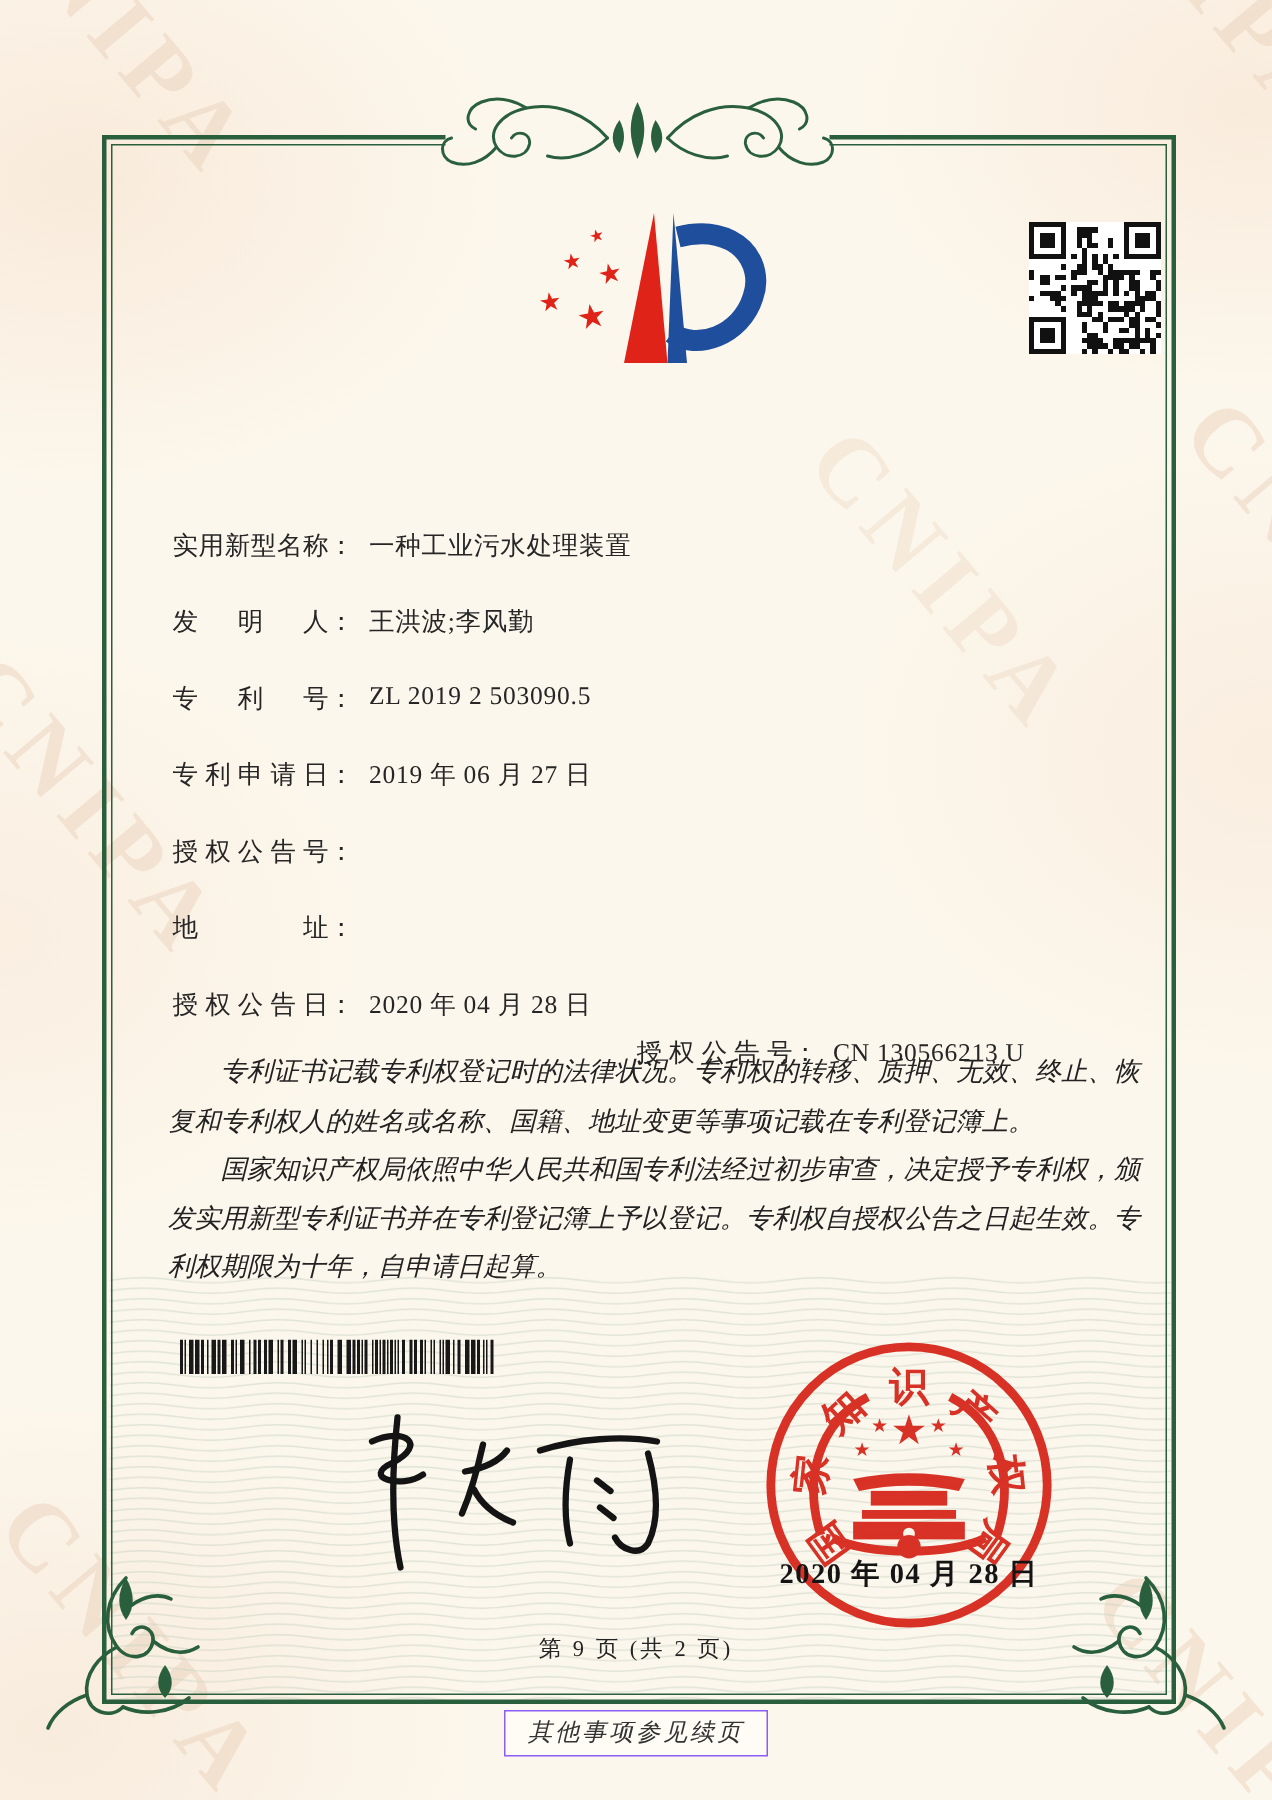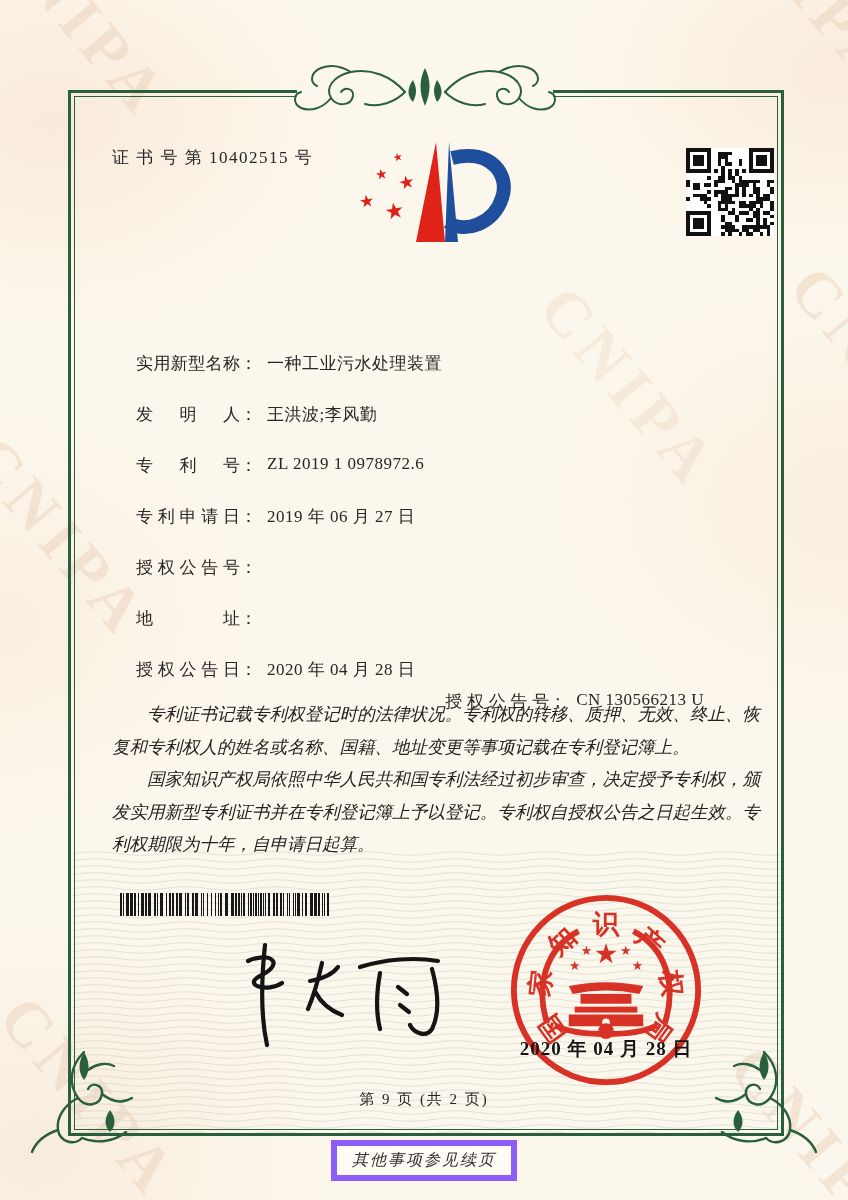--- a/index.html
+++ b/index.html
@@ -47,23 +47,23 @@
   .cert-no{
     position:absolute;left:112px;top:146px;font-size:17px;letter-spacing:1.5px;
     color:var(--text_dark);z-index:3;
   }
   .logo{position:absolute;left:352px;top:138px;width:160px;height:120px;z-index:3;}
   .qr{position:absolute;left:686px;top:148px;width:88px;height:88px;z-index:3;background:#fff;}
   .title{
     position:absolute;left:0;top:254px;width:100%;text-align:center;
     font-size:42px;font-weight:bold;letter-spacing:6px;color:#161616;z-index:3;
   }
-  .fields{position:absolute;left:136px;top:352px;width:648px;z-index:3;font-size:17px;color:var(--text_dark);}
+  .fields{position:absolute;left:115px;top:352px;width:648px;z-index:3;font-size:17px;color:var(--text_dark);}
   .field-row{height:51px;display:flex;align-items:flex-start;}
-  .fgroup{display:flex;align-items:flex-start;}
+  .fgroup{display:flex;align-items:center;}
   .flabel{display:inline-block;width:104px;text-align:justify;text-align-last:justify;}
   .fcolon{display:inline-block;margin-right:10px;}
   .fvalue{letter-spacing:.5px;}
   .grant-right{margin-left:30px;margin-top:32px;}
   .paras{
     position:absolute;left:112px;top:698px;width:648px;z-index:3;
     font-size:17.5px;line-height:32.5px;color:#222;font-style:italic;
     text-align:justify;
   }
   .paras p{text-indent:2em;}
@@ -80,21 +80,21 @@
     position:absolute;left:506px;top:1036px;width:200px;text-align:center;z-index:4;
     font-size:19px;color:#141414;letter-spacing:1px;font-weight:bold;
   }
   .page-info{
     position:absolute;left:0;top:1090px;width:100%;text-align:center;z-index:3;
     font-size:15px;letter-spacing:2px;color:#242424;
   }
   .cont-note-wrap{position:absolute;left:0;top:1140px;width:100%;text-align:center;z-index:3;}
   .cont-note{
     display:inline-block;font-size:16px;font-style:italic;color:#333;letter-spacing:2px;
-    border:6px solid #8b5cf6;background:rgba(255,253,247,.8);padding:4px 15px;
+    border:1px solid #8b5cf6;background:rgba(255,253,247,.8);padding:4px 15px;
   }
 </style>
 </head>
 <body>
 
 <div class="page">
 
   <div class="wm" style="left:-40px;top:-20px;">CNIPA</div>
   <div class="wm" style="left:690px;top:-50px;">CNIPA</div>
   <div class="wm" style="left:760px;top:330px;">CNIPA</div>
@@ -165,21 +165,20 @@
         <path d="M32 84 C20 88 10 96 6 106"></path>
         <path d="M62 24 C70 18 80 16 88 20"></path>
       </g>
       <g fill="var(--frame_green)">
         <path d="M58 6 C52 16 52 26 58 34 C64 26 64 16 58 6 Z"></path>
         <path d="M84 64 C78 72 78 80 84 86 C90 80 90 72 84 64 Z"></path>
       </g>
     </svg>
   </div>
 
-  <div class="cert-no">证 书 号 第 10402515 号</div>
 
   <div class="logo">
     <svg viewBox="0 0 160 118" width="160" height="118">
       <path d="M100 20 C140 10 158 38 150 60 C142 86 112 96 96 84" fill="none" stroke="var(--logo_blue)" stroke-width="14"></path>
       <path d="M84 4 L93 104 L64 104 Z" fill="var(--logo_red)"></path>
       <path d="M97 4 L106 104 L93 104 Z" fill="var(--logo_blue)"></path>
       <text x="42" y="24" font-size="11" fill="var(--logo_red)" transform="rotate(-15 42 24)">★</text>
       <text x="24" y="42" font-size="14" fill="var(--logo_red)" transform="rotate(-10 24 42)">★</text>
       <text x="48" y="52" font-size="18" fill="var(--logo_red)" transform="rotate(-12 48 52)">★</text>
       <text x="8" y="70" font-size="17" fill="var(--logo_red)" transform="rotate(-8 8 70)">★</text>
@@ -481,21 +480,21 @@
       <span class="fvalue">一种工业污水处理装置</span>
     </div>
     <div class="field-row">
       <span class="flabel">发明人</span>
         <span class="fcolon">：</span>
       <span class="fvalue">王洪波;李风勤</span>
     </div>
     <div class="field-row">
       <span class="flabel">专利号</span>
         <span class="fcolon">：</span>
-      <span class="fvalue">ZL 2019 1 0978972.6</span>
+      <span class="fvalue">ZL 2019 2 503090.5</span>
     </div>
     <div class="field-row">
       <span class="flabel">专利申请日</span>
         <span class="fcolon">：</span>
       <span class="fvalue">2019 年 06 月 27 日</span>
     </div>
     <div class="field-row">
       <span class="flabel">授权公告号</span>
         <span class="fcolon">：</span>
     </div>

